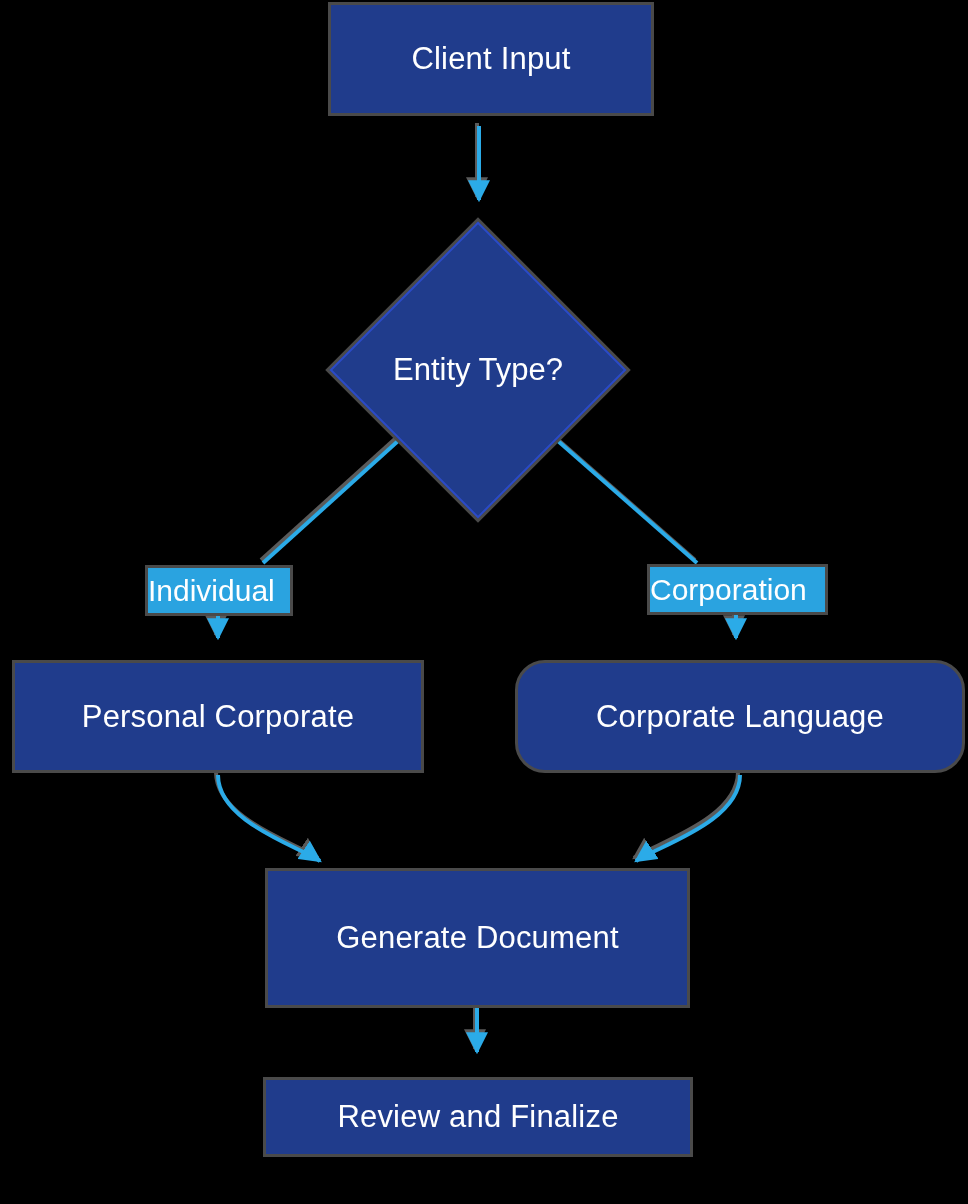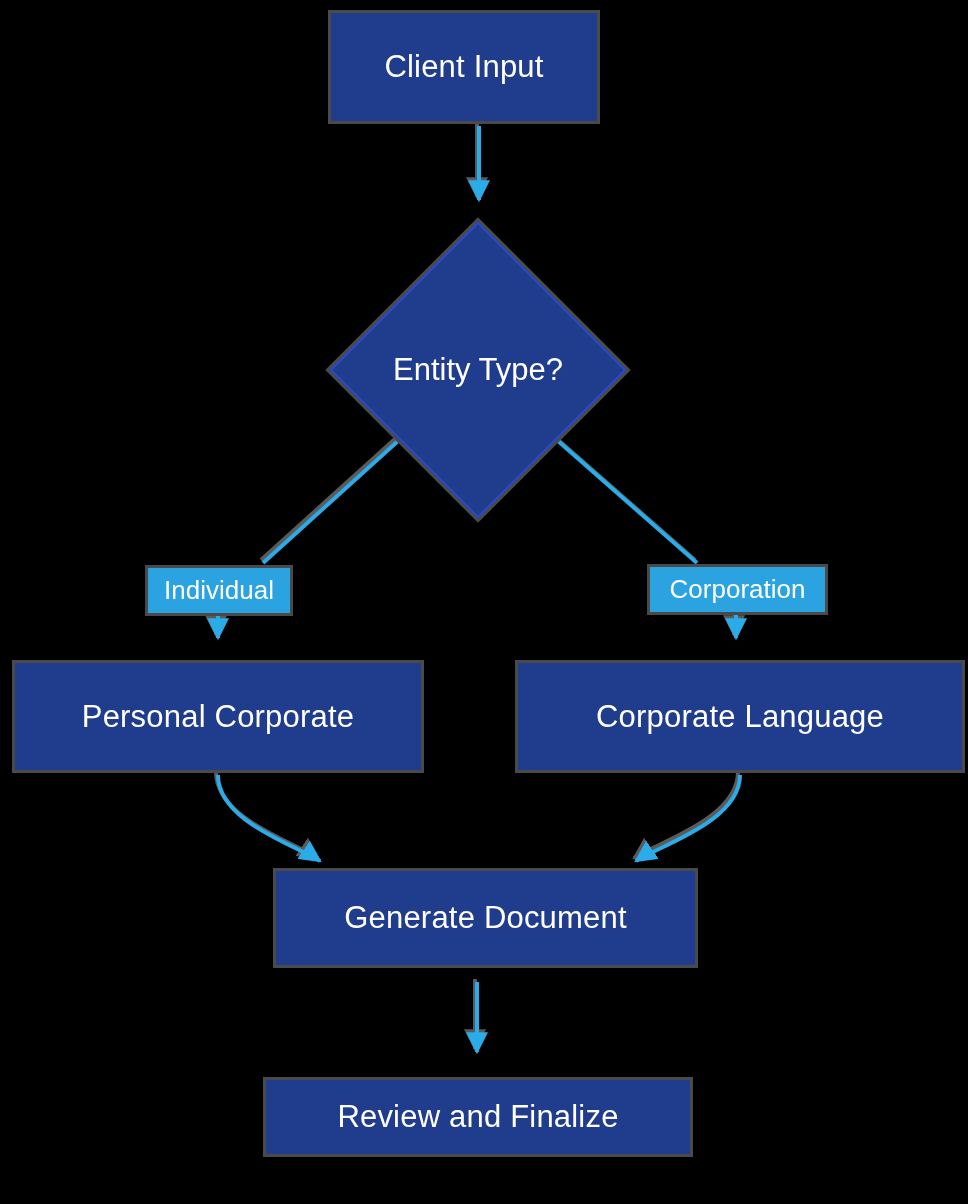--- a/index.html
+++ b/index.html
@@ -42,24 +42,24 @@
     border: 3px solid var(--node-border);
     color: var(--text);
     display: flex;
     align-items: center;
     justify-content: center;
     font-size: 31px;
     font-weight: 500;
     letter-spacing: 0.2px;
     text-align: center;
   }
-  .node.rect-client    { left: 328px; top: 10px;   width: 272px; height: 114px; }
+  .node.rect-client    { left: 328px; top: 2px;   width: 326px; height: 114px; }
   .node.rect-personal  { left: 12px;  top: 660px;  width: 412px; height: 113px; }
-  .node.rect-corporate { left: 515px; top: 660px;  width: 450px; height: 113px; }
-  .node.rect-generate  { left: 273px; top: 868px;  width: 425px; height: 100px; }
+  .node.rect-corporate { left: 515px; top: 660px;  width: 450px; height: 113px; border-radius: 30px; }
+  .node.rect-generate  { left: 265px; top: 868px;  width: 425px; height: 140px; }
   .node.rect-review    { left: 263px; top: 1077px; width: 430px; height: 80px; }
   .diamond {
     position: absolute;
     left: 373px; top: 265px;
     width: 210px; height: 210px;
     transform: rotate(45deg);
     background: var(--node-fill);
     border: 2px solid var(--diamond-stroke);
     box-shadow: 0 0 0 3px var(--node-border);
   }
@@ -74,22 +74,21 @@
     font-weight: 500;
     white-space: nowrap;
   }
   .branch-label {
     position: absolute;
     background: var(--branch-label-bg);
     border: 3px solid var(--node-border);
     color: var(--text);
     display: flex;
     align-items: center;
-    justify-content: center;
-    font-size: 26px;
+    font-size: 30px;
     font-weight: 500;
     white-space: nowrap;
   }
   .branch-individual  { left: 145px; top: 565px; width: 148px; height: 51px; }
   .branch-corporation { left: 647px; top: 564px; width: 181px; height: 51px; }
 </style>
 </head>
 <body>
 
 <div class="stage">

